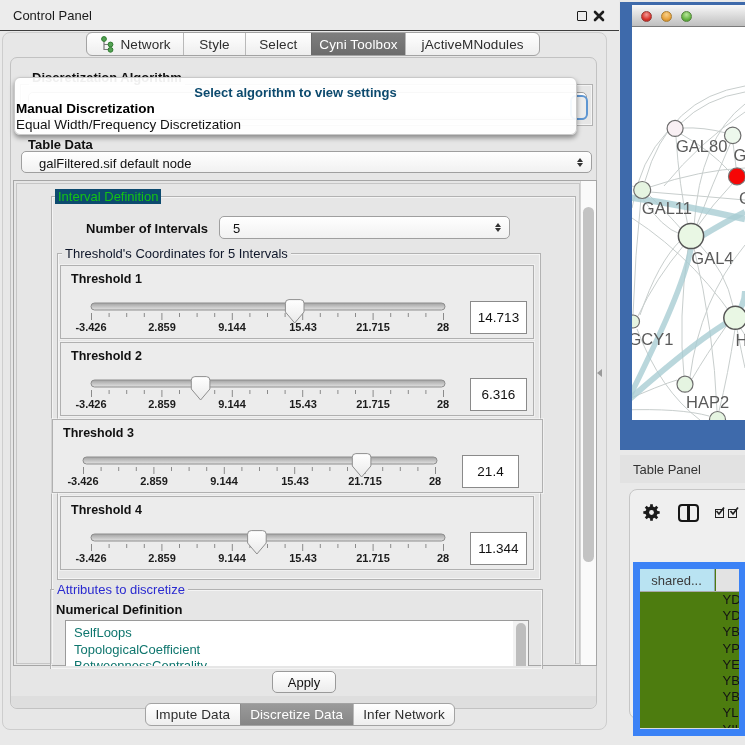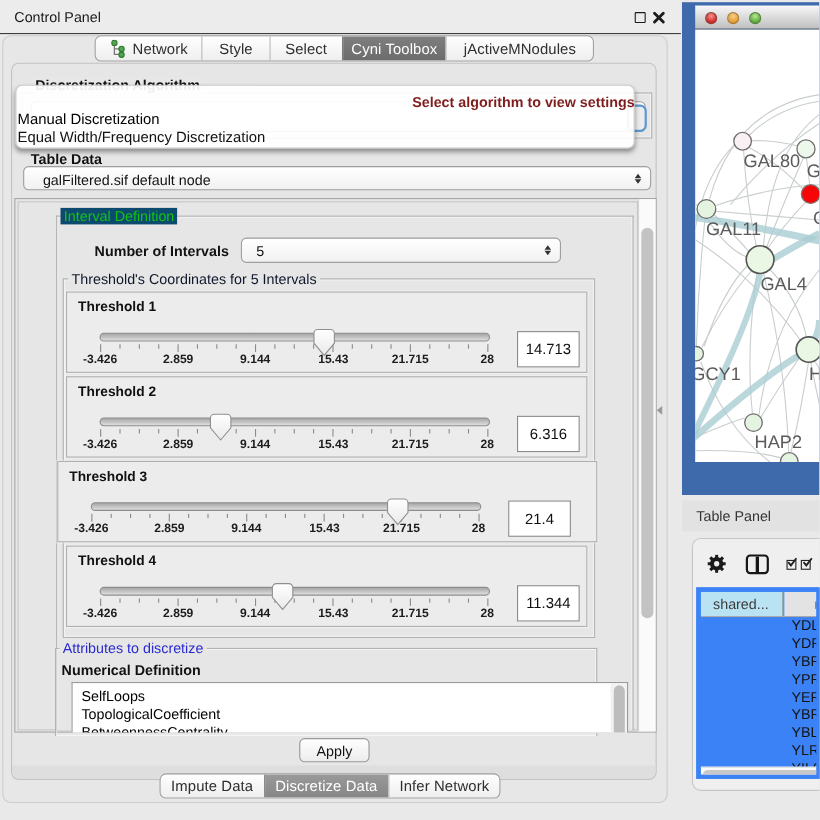--- a/index.html
+++ b/index.html
@@ -69,23 +69,23 @@
 </div>
 
 <div class="abs grp" style="left:20px;top:84px;width:573px;height:42px"></div>
 <div class="abs" style="left:29px;top:70px;font-size:13px;font-weight:bold;color:#111;background:#e7e7e7;padding:0 3px">Discretization Algorithm</div>
 <div class="abs combo" style="left:28px;top:92px;width:559px;height:28px"></div>
 <div class="abs" style="left:570px;top:95px;width:17.5px;height:25px;border:2.5px solid #5e96d2;
   border-radius:6px;background:#ececec"></div>
 
 <div class="abs" style="left:14px;top:77px;width:563px;height:58px;background:rgba(255,255,255,0.93);
   border:1px solid #c9c9c9;border-radius:6px;box-shadow:0 3px 5px rgba(0,0,0,0.4)"></div>
-<div class="abs" style="left:14px;top:85px;width:563px;text-align:right;font-size:13px;
-  font-weight:bold;color:#7f1d1d">Select algorithm to view settings</div>
-<div class="abs" style="left:16px;top:101px;font-size:13.5px;font-weight:normal;color:#000">Manual Discretization</div>
+<div class="abs" style="left:14px;top:85px;width:563px;text-align:center;font-size:13px;
+  font-weight:bold;color:#0c4a6e">Select algorithm to view settings</div>
+<div class="abs" style="left:16px;top:101px;font-size:13.5px;font-weight:bold;color:#000">Manual Discretization</div>
 <div class="abs" style="left:16px;top:116.5px;font-size:13.5px;color:#111">Equal Width/Frequency Discretization</div>
 
 <div class="abs" style="left:28px;top:137px;font-size:13px;font-weight:bold;color:#111">Table Data</div>
 <div class="abs combo" style="left:21px;top:151px;width:571px;height:22px">
   <span class="abs" style="left:17px;top:3.5px">galFiltered.sif default node</span>
   <span class="ar">
         <span class="tri-u"></span>
         <span class="tri-d"></span>
       </span>
 </div>
@@ -190,21 +190,21 @@
       <div class="slab" style="left:282px;top:55px;width:60px">21.715</div>
       <div class="slab" style="left:352px;top:55px;width:60px">28</div>
 <div class="abs vbox">
         <span>11.344</span>
       </div>
 </div>
 
 <div class="abs grp" style="left:50px;top:589px;width:493px;height:80px;border-bottom:none"></div>
 <div class="abs glab" style="left:54px;top:582px;color:#2a2ad0;background:#e6e6e6">Attributes to discretize</div>
 <div class="abs" style="left:56px;top:602px;font-size:13px;font-weight:bold;color:#111">Numerical Definition</div>
-<div class="abs" style="left:65px;top:620px;width:506px;height:46px;background:#fff;border:1px solid #9a9a9a;border-bottom:none;overflow:hidden;font-size:13px;color:#000000">
+<div class="abs" style="left:65px;top:620px;width:464px;height:46px;background:#fff;border:1px solid #9a9a9a;border-bottom:none;overflow:hidden;font-size:13px;color:#0f766e">
   <div style="padding-left:8px;padding-top:4px;line-height:16.5px">SelfLoops<br>TopologicalCoefficient<br>BetweennessCentrality</div>
   <div class="abs" style="right:0;top:0;width:15px;height:46px;background:#f2f2f2"></div>
   <div class="abs" style="right:2px;top:1.5px;width:10px;height:46px;background:#bdbdbd;border-radius:5px 5px 0 0"></div>
 </div>
 
 <div class="abs" style="left:272px;top:671px;width:64px;height:22px;background:linear-gradient(#ffffff,#ececec);
   border:1px solid #9a9a9a;border-radius:5px;display:flex;align-items:center;justify-content:center;
   font-size:13px;color:#111">Apply</div>
 
 <div class="abs tabbar btm" style="left:145px;top:703px;height:23px">
@@ -300,21 +300,21 @@
 <div class="abs" style="left:687.2px;top:506px;width:2.6px;height:14px;background:#161616"></div>
 <div class="abs" style="left:714.5px;top:509px;width:9px;height:9px;border:1.6px solid #222"></div>
 <svg class="abs" style="left:714px;top:505px" width="11" height="12" viewBox="0 0 11 12">
       <path d="M2.5,6 L5,9 L10,2.5" stroke="#222" stroke-width="1.7" fill="none"></path>
     </svg>
 <div class="abs" style="left:728px;top:509px;width:9px;height:9px;border:1.6px solid #222"></div>
 <svg class="abs" style="left:727.5px;top:505px" width="11" height="12" viewBox="0 0 11 12">
       <path d="M2.5,6 L5,9 L10,2.5" stroke="#222" stroke-width="1.7" fill="none"></path>
     </svg>
 
-<div class="abs" style="left:632.5px;top:534px;width:113px;height:174px;border:4px solid #3b82f6;background:#3b82f6;overflow:hidden">
+<div class="abs" style="left:632.5px;top:562px;width:113px;height:174px;border:7px solid #3b82f6;background:#4d7c0f;overflow:hidden">
   <div class="abs" style="left:0;top:0;width:75px;height:22px;background:#b9e3f2;border-right:1px solid #8fa6ad;
     display:flex;align-items:center;justify-content:center;font-size:13px;color:#3c3c3c">shared...</div>
   <div class="abs" style="left:76px;top:0;width:40px;height:22px;background:#e3e3e3;
     font-size:13px;color:#3c3c3c;display:flex;align-items:center;padding-left:28px">n</div>
   <div class="abs" style="left:0;top:22px;width:113px;height:1px;background:#a9a9a9"></div>
   <div class="abs" style="left:83px;top:23px;font-size:13px;color:#141414;line-height:16.2px">
     YDL1<br>YDR2<br>YBR0<br>YPR1<br>YER0<br>YBR0<br>YBL0<br>YLR3<br>YIL0</div>
   <div class="abs" style="left:0;top:159px;width:113px;height:15px;background:#fafafa;border-top:1px solid #dcdcdc"></div>
   <div class="abs" style="left:2px;top:161.5px;width:111px;height:9.5px;background:#c8c8c8;border-radius:5px"></div>
 </div>

